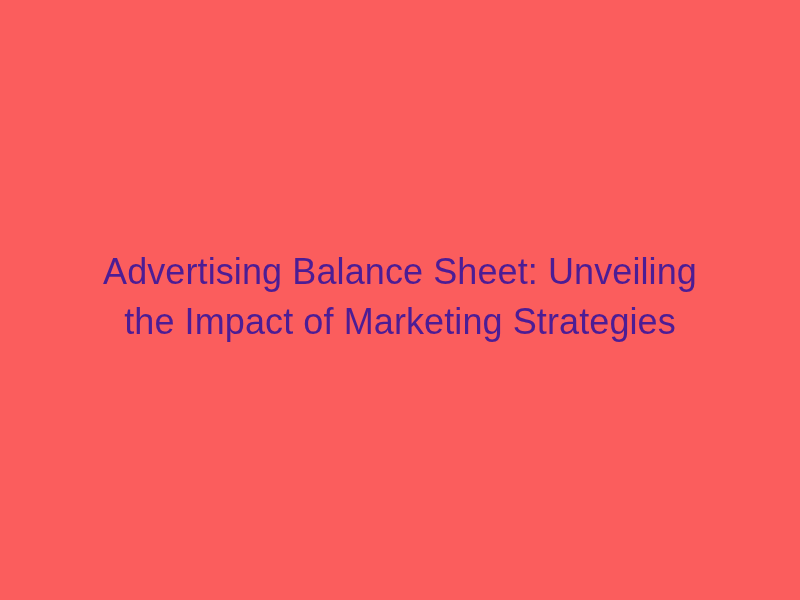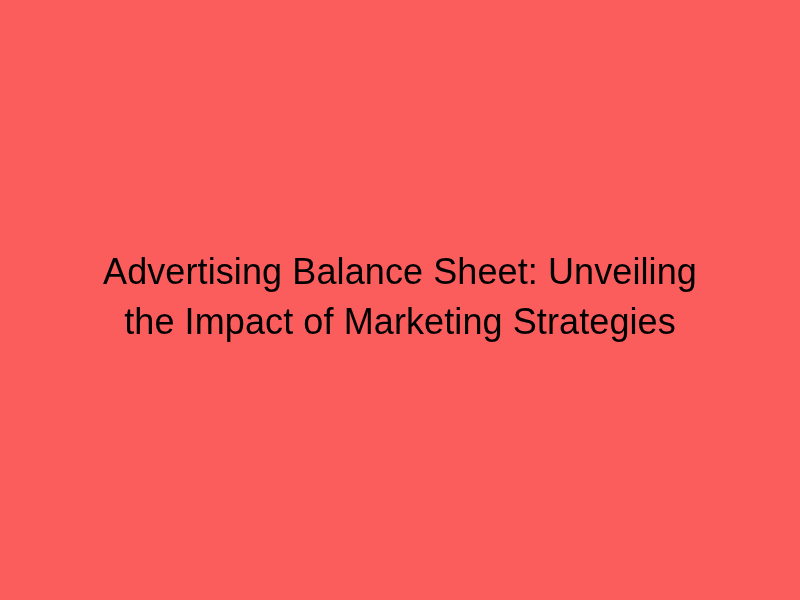--- a/index.html
+++ b/index.html
@@ -45,15 +45,15 @@
     text-align: center;
     letter-spacing: 0.1px;
     -webkit-font-smoothing: antialiased;
   }
 </style>
 </head>
 <body>
 
 <div class="hero-card" style="background-color: rgb(251, 93, 93);">
   <div class="hero-inner">
-    <h1 class="hero-title" style="color: #000000;">Advertising Balance Sheet: Unveiling the Impact of Marketing Strategies</h1>
+    <h1 class="hero-title" style="color: #4c1d95;">Advertising Balance Sheet: Unveiling the Impact of Marketing Strategies</h1>
   </div>
 </div>
 
 </body></html>

